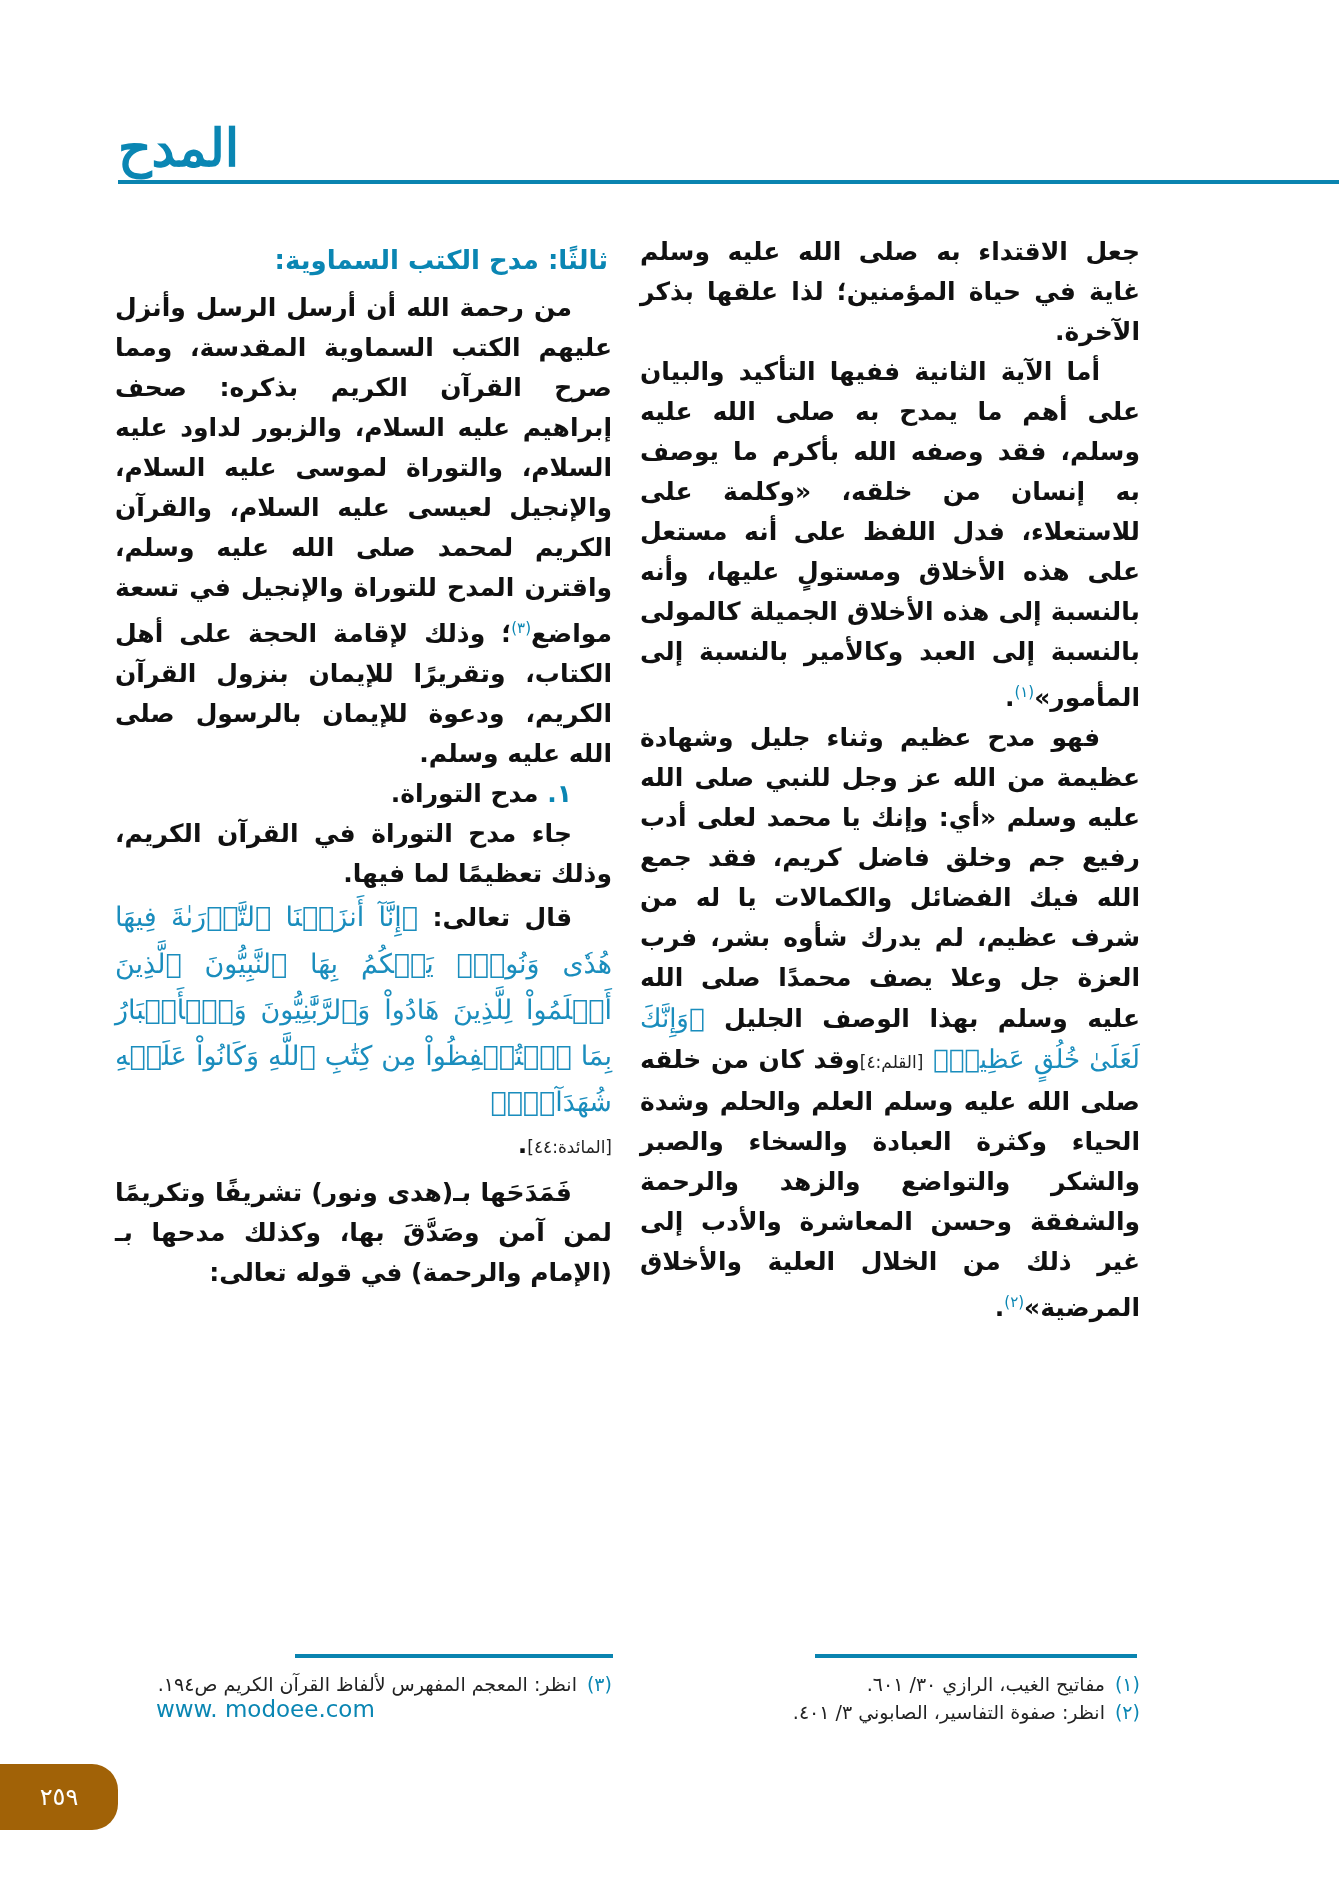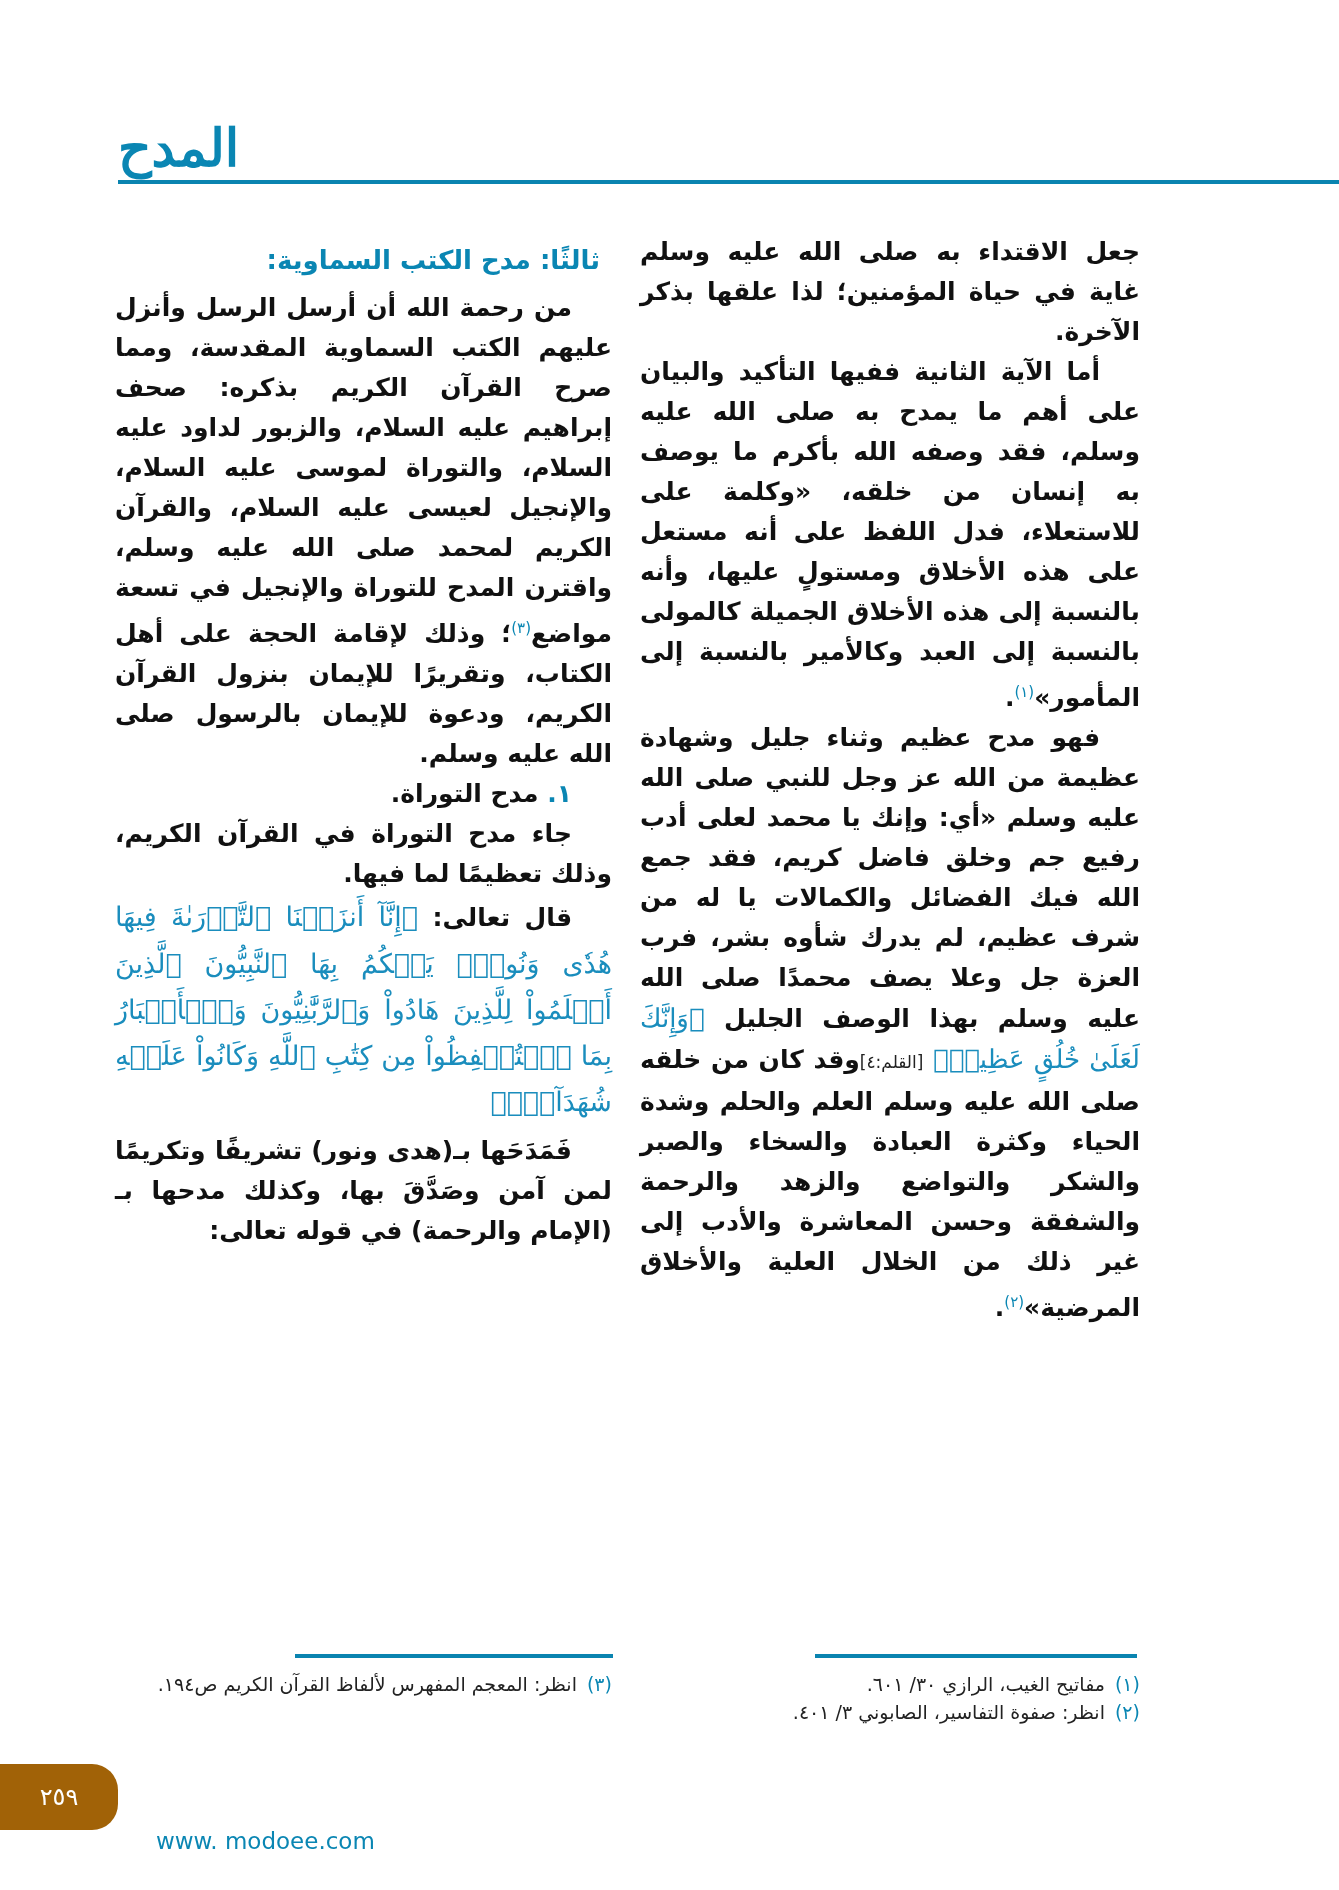--- a/index.html
+++ b/index.html
@@ -41,44 +41,45 @@
     .footnotes-right { left: 640px; top: 1670px; width: 500px; }
     .footnotes-left  { left: 115px; top: 1670px; width: 497px; text-align: justify; }
     .fn-num { color: #0a86b3; margin-left: 10px; }
     .page-badge {
       position: absolute; left: 0; top: 1764px; width: 118px; height: 66px;
       background: #a16207; border-radius: 0 26px 26px 0;
       color: #ffffff; font-size: 24px; display: flex; align-items: center; justify-content: center;
       font-family: "DejaVu Sans", sans-serif;
     }
     .site-url {
-      position: absolute; left: 156px; top: 1828px;
+      position: absolute; left: 156px; top: 1696px;
       font-family: "DejaVu Sans", sans-serif; font-size: 23px; color: #0a86b3;
     }
   </style>
 </head>
 <body>
 
 <div>
 
   <div class="header-title">المدح</div>
   <div class="header-rule"></div>
 
   <div class="col col-right">
     <p>جعل الاقتداء به صلى الله عليه وسلم غاية في حياة المؤمنين؛ لذا علقها بذكر الآخرة.</p>
     <p class="indent"><span>أما الآية الثانية ففيها التأكيد والبيان على أهم ما يمدح به صلى الله عليه وسلم، فقد وصفه الله بأكرم ما يوصف به إنسان من خلقه، «وكلمة على للاستعلاء، فدل اللفظ على أنه مستعل على هذه الأخلاق ومستولٍ عليها، وأنه بالنسبة إلى هذه الأخلاق الجميلة كالمولى بالنسبة إلى العبد وكالأمير بالنسبة إلى المأمور»</span><span class="fnref">(١)</span><span>.</span></p>
     <p class="indent"><span>فهو مدح عظيم وثناء جليل وشهادة عظيمة من الله عز وجل للنبي صلى الله عليه وسلم «أي: وإنك يا محمد لعلى أدب رفيع جم وخلق فاضل كريم، فقد جمع الله فيك الفضائل والكمالات يا له من شرف عظيم، لم يدرك شأوه بشر، فرب العزة جل وعلا يصف محمدًا صلى الله عليه وسلم بهذا الوصف الجليل</span> <span class="bracket">﴿</span><span class="quran">وَإِنَّكَ لَعَلَىٰ خُلُقٍ عَظِيمٖ</span><span class="bracket">﴾</span> <span class="citation">[القلم:٤]</span><span>وقد كان من خلقه صلى الله عليه وسلم العلم والحلم وشدة الحياء وكثرة العبادة والسخاء والصبر والشكر والتواضع والزهد والرحمة والشفقة وحسن المعاشرة والأدب إلى غير ذلك من الخلال العلية والأخلاق المرضية»</span><span class="fnref">(٢)</span><span>.</span></p>
   </div>
 
   <div class="col col-left">
-    <p class="subheading" style="margin:8px 12px 8px 0;">ثالثًا: مدح الكتب السماوية:</p>
+    <p class="subheading" style="margin:8px 4px 8px 0;">ثالثًا: مدح الكتب السماوية:</p>
     <p class="indent"><span>من رحمة الله أن أرسل الرسل وأنزل عليهم الكتب السماوية المقدسة، ومما صرح القرآن الكريم بذكره: صحف إبراهيم عليه السلام، والزبور لداود عليه السلام، والتوراة لموسى عليه السلام، والإنجيل لعيسى عليه السلام، والقرآن الكريم لمحمد صلى الله عليه وسلم، واقترن المدح للتوراة والإنجيل في تسعة مواضع</span><span class="fnref">(٣)</span><span>؛ وذلك لإقامة الحجة على أهل الكتاب، وتقريرًا للإيمان بنزول القرآن الكريم، ودعوة للإيمان بالرسول صلى الله عليه وسلم.</span></p>
     <p class="indent"><span class="listnum">١.</span> <span>مدح التوراة.</span></p>
     <p class="indent">جاء مدح التوراة في القرآن الكريم، وذلك تعظيمًا لما فيها.</p>
     <p class="indent quote-block"><span style="color:#111;font-family:'DejaVu Sans',sans-serif;font-weight:bold;font-size:25px;">قال تعالى:</span> <span>﴿</span><span>إِنَّآ أَنزَلۡنَا ٱلتَّوۡرَىٰةَ فِيهَا هُدٗى وَنُورٞۚ يَحۡكُمُ بِهَا ٱلنَّبِيُّونَ ٱلَّذِينَ أَسۡلَمُواْ لِلَّذِينَ هَادُواْ وَٱلرَّبَّٰنِيُّونَ وَٱلۡأَحۡبَارُ بِمَا ٱسۡتُحۡفِظُواْ مِن كِتَٰبِ ٱللَّهِ وَكَانُواْ عَلَيۡهِ شُهَدَآءَۚ</span><span>﴾</span></p>
+    <p><span class="citation">[المائدة:٤٤]</span><span>.</span></p>
     <p class="indent" style="margin-top:6px;">فَمَدَحَها بـ(هدى ونور) تشريفًا وتكريمًا لمن آمن وصَدَّقَ بها، وكذلك مدحها بـ (الإمام والرحمة) في قوله تعالى:</p>
   </div>
 
   <div class="fn-rule-right"></div>
   <div class="fn-rule-left"></div>
 
   <div class="footnotes footnotes-right">
     <div><span class="fn-num">(١)</span><span>مفاتيح الغيب، الرازي ٣٠/ ٦٠١.</span></div>
     <div><span class="fn-num">(٢)</span><span>انظر: صفوة التفاسير، الصابوني ٣/ ٤٠١.</span></div>
   </div>

